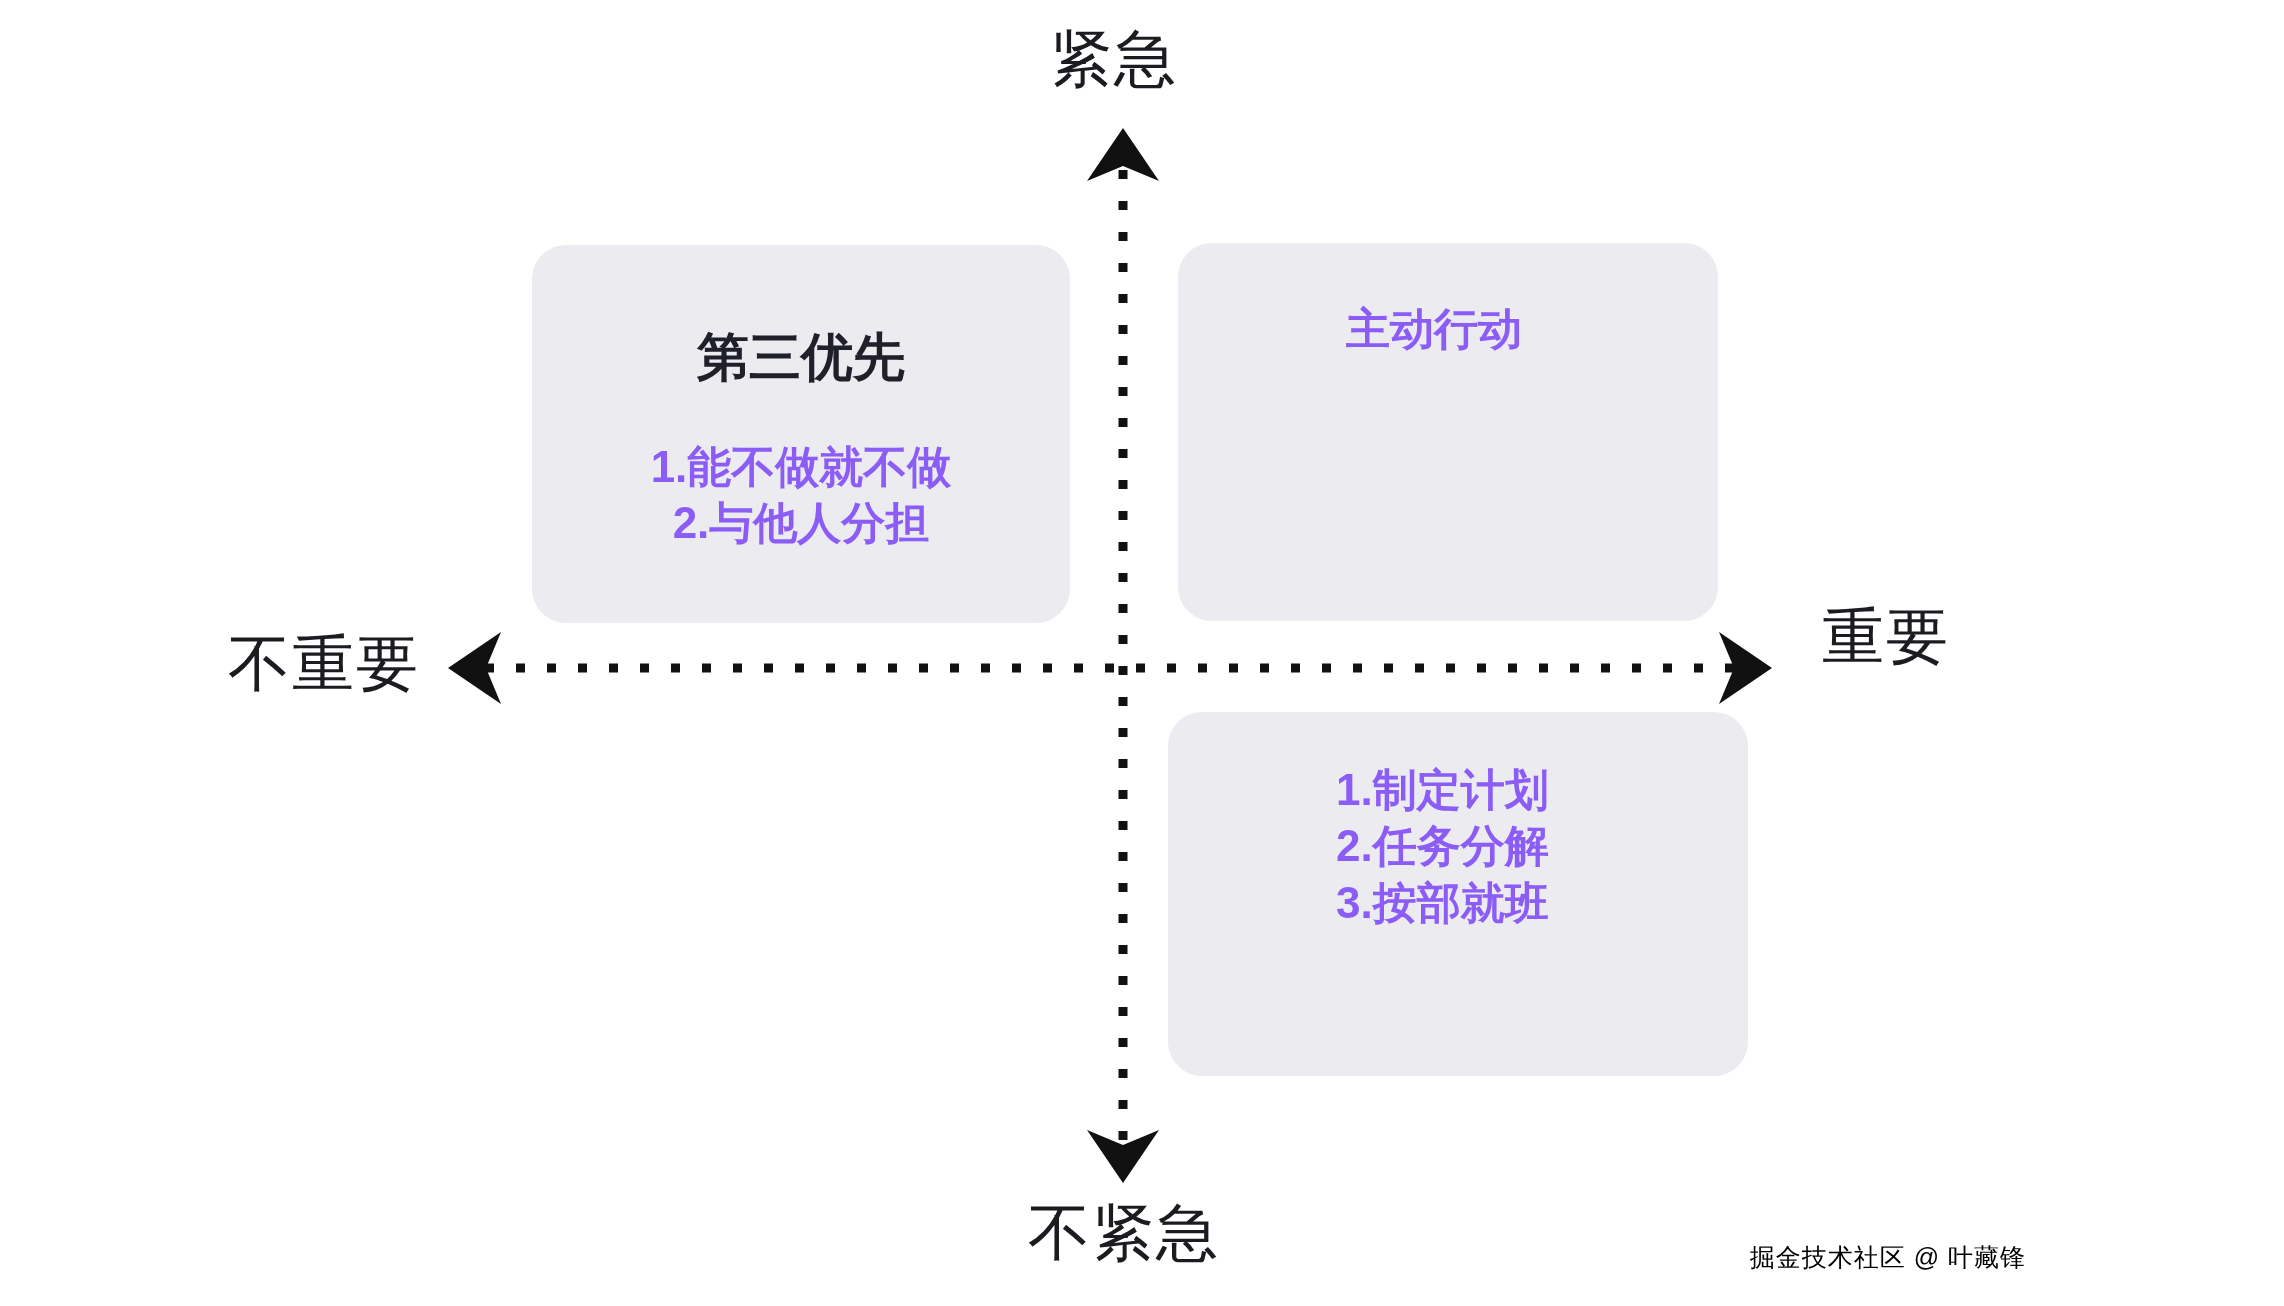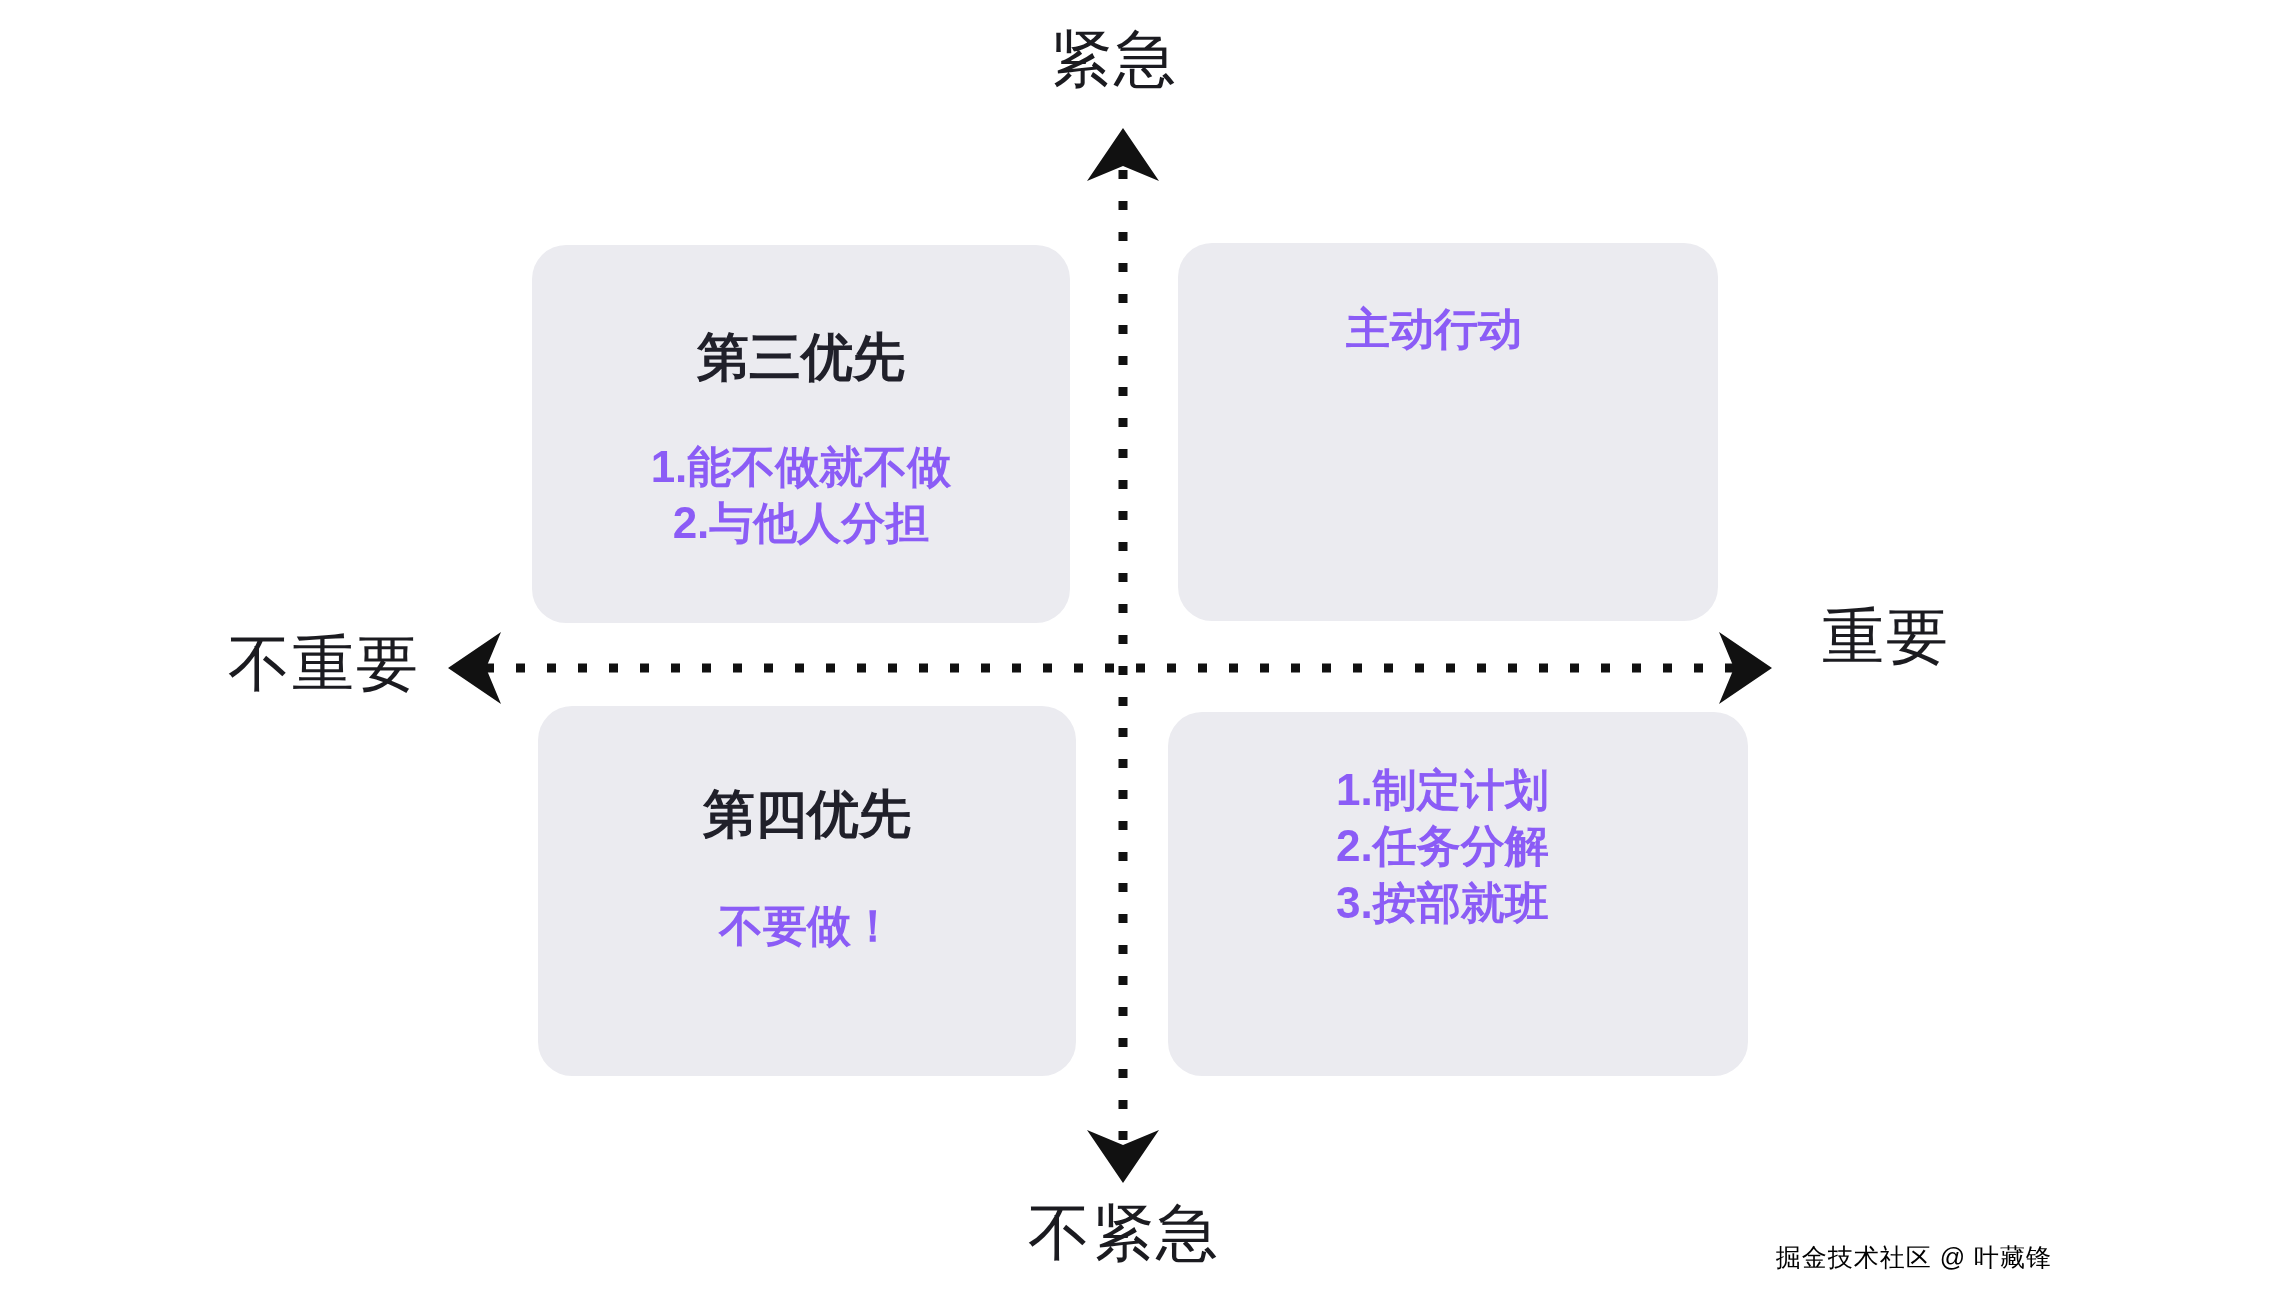--- a/index.html
+++ b/index.html
@@ -10,21 +10,20 @@
   body {
     font-family: "Liberation Sans", "DejaVu Sans", sans-serif;
   }
 
   #canvas {
     position: relative;
     width: 2052px;
     height: 1306px;
     background: #ffffff;
     overflow: hidden;
-    padding-left: 26px;
   }
 
   
   .axis-label {
     position: absolute;
     color: #1b1b20;
     font-size: 62px;
     font-weight: 400;
     line-height: 1;
     letter-spacing: 2px;
@@ -130,24 +129,20 @@
   <div class="quadrant" id="q-third">
     <div class="q-title">第三优先</div>
     <div class="q-body">1.能不做就不做
 2.与他人分担</div>
   </div>
 
   <div class="quadrant" id="q-first">
     <div class="q-body">主动行动</div>
   </div>
 
-  <div class="quadrant" id="q-fourth">
-    <div class="q-title">第四优先</div>
-    <div class="q-body">不要做！</div>
-  </div>
 
   <div class="quadrant" id="q-second">
     <div class="q-body">1.制定计划
 2.任务分解
 3.按部就班</div>
   </div>
 
   <div id="watermark">掘金技术社区 @ 叶藏锋</div>
 
 </div>

